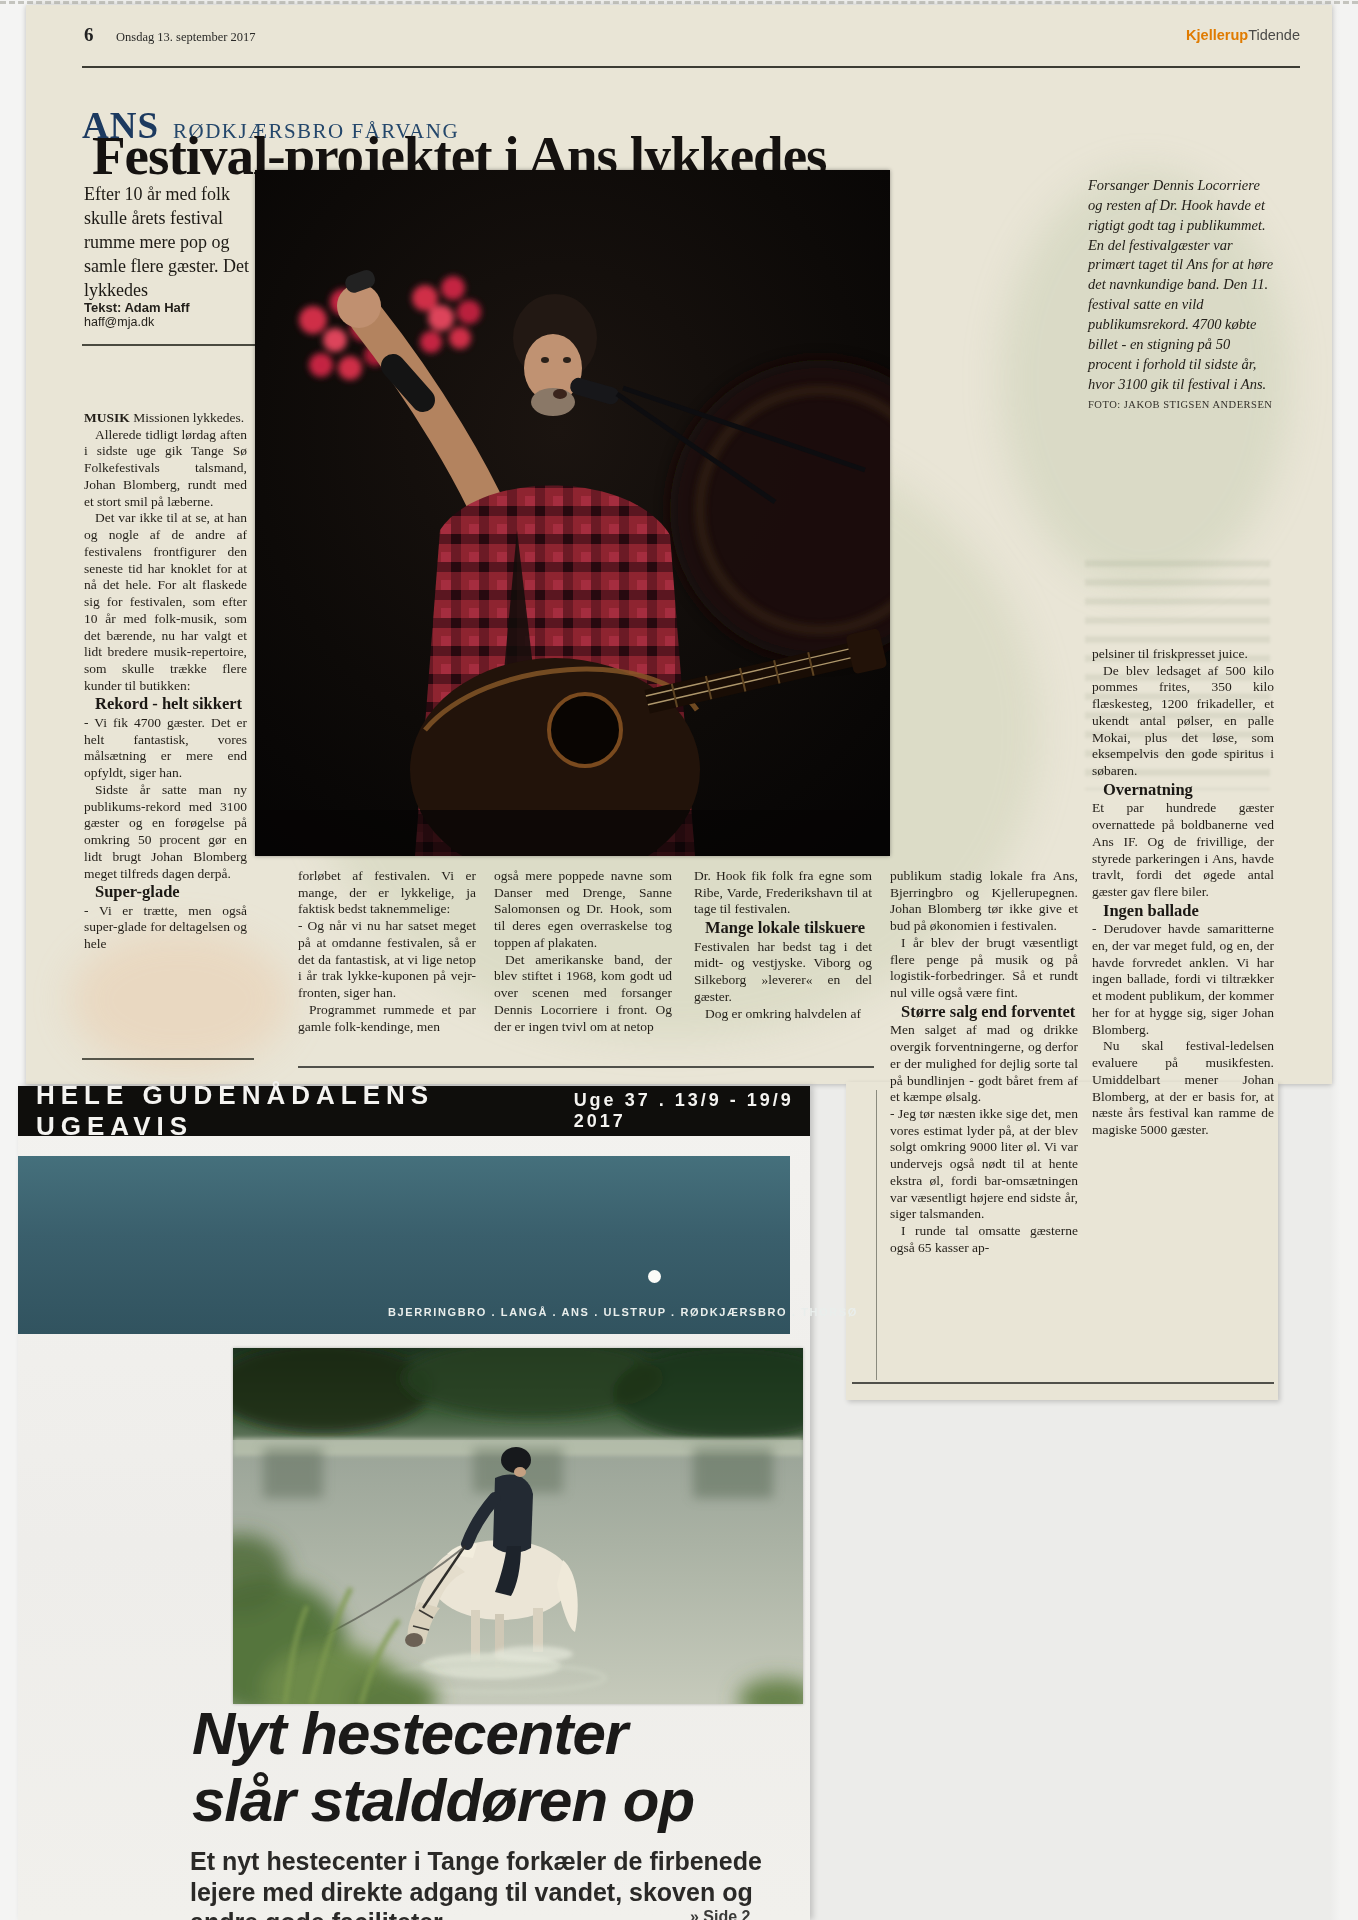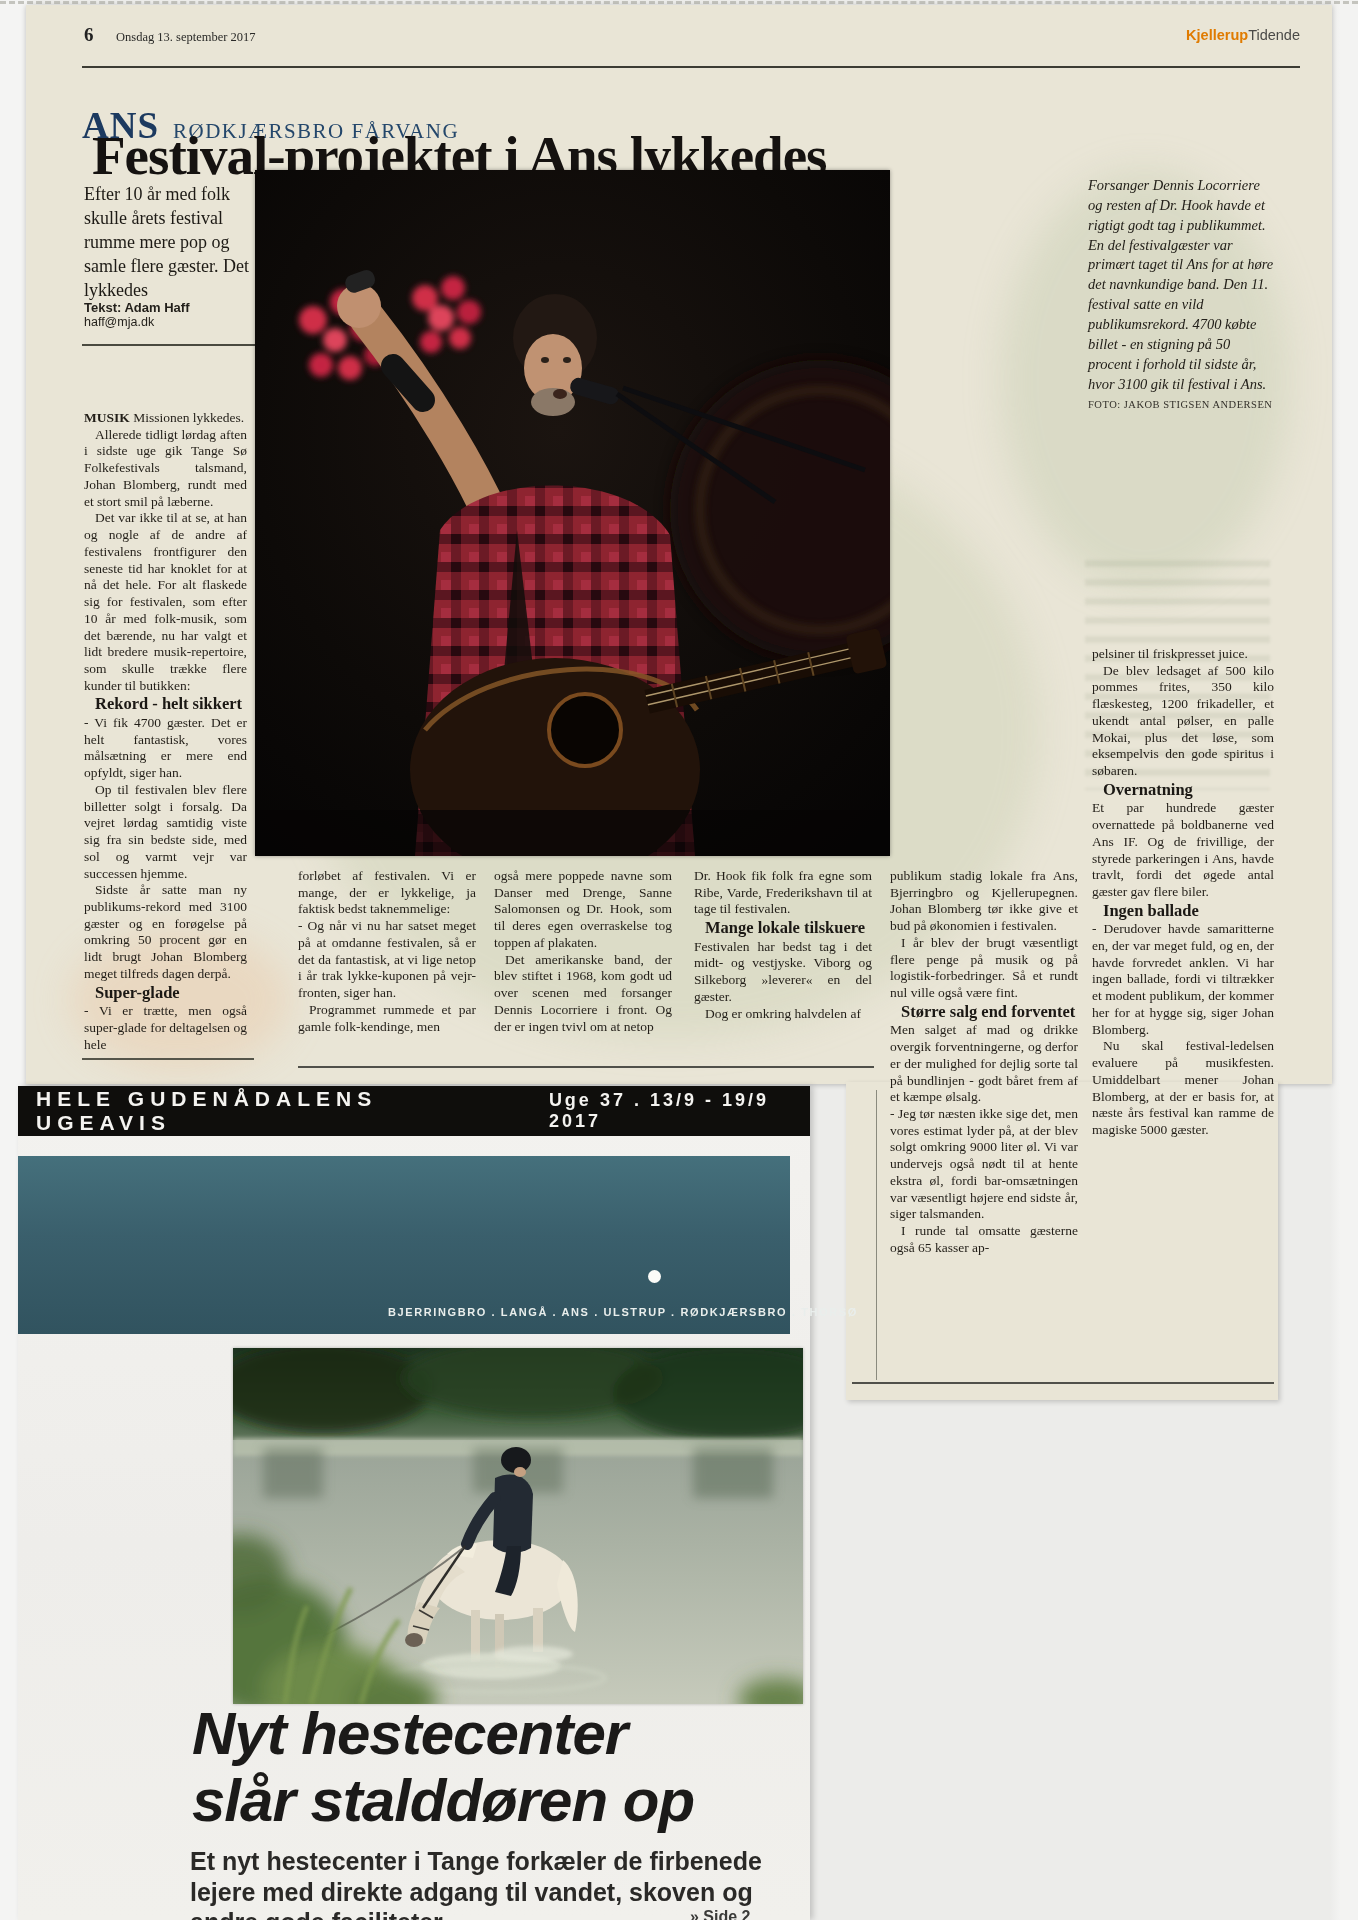--- a/index.html
+++ b/index.html
@@ -65,21 +65,21 @@
   .col6{position:absolute;left:1092px;top:646px;width:182px;}
   .cols-rule{position:absolute;left:298px;top:1066px;width:576px;height:2px;background:#50504a;}
   .vdiv{position:absolute;left:876px;top:1090px;width:1px;height:290px;background:#8a8a7e;}
   .bottom-rule{position:absolute;left:852px;top:1382px;width:422px;height:2px;background:#50504a;}
 
   
   .clip-paper{position:absolute;left:18px;top:1086px;width:792px;height:834px;
               background:linear-gradient(180deg,#f3f2ef, #eeedea 55%, #f1f0ec);box-shadow:3px 0 6px rgba(0,0,0,.18);}
   .clip-banner{position:absolute;left:18px;top:1086px;width:792px;height:50px;background:#0f0e0c;
                display:flex;align-items:center;font-family:"Liberation Sans",sans-serif;color:#f4f3f0;}
-  .clip-banner .bl{margin-left:18px;font-size:21px;font-weight:bold;letter-spacing:6px;}
+  .clip-banner .bl{margin-left:18px;font-size:26px;font-weight:bold;letter-spacing:6px;}
   .clip-banner .br{margin-left:58px;font-size:18px;font-weight:bold;letter-spacing:3px;}
   .teal-band{position:absolute;left:18px;top:1156px;width:772px;height:178px;
              background:linear-gradient(180deg,#45707c,#3a5f6c 45%,#31535f);}
   .logo{position:absolute;left:46px;top:1172px;font-family:"Liberation Sans",sans-serif;
         font-size:82px;font-weight:bold;letter-spacing:-2px;color:#fbfbf8;}
   .logo-dot{position:absolute;left:648px;top:1270px;width:13px;height:13px;border-radius:50%;background:#fbfbf8;}
   .towns{position:absolute;left:388px;top:1306px;font-family:"Liberation Sans",sans-serif;
          font-size:11px;font-weight:bold;letter-spacing:1.6px;color:#e9eeec;}
 
   .photo-horse{position:absolute;left:233px;top:1348px;width:570px;height:356px;background:#9aa296;
@@ -127,21 +127,20 @@
     <div class="mail">haff@mja.dk</div>
   </div>
   <div class="byline-rule"></div>
 
   <div class="col1 bodytext">
     <p class="noind"><b>MUSIK</b><span> Missionen lykkedes.</span></p>
     <p>Allerede tidligt lørdag aften i sidste uge gik Tange Sø Folkefestivals talsmand, Johan Blomberg, rundt med et stort smil på læberne.</p>
     <p>Det var ikke til at se, at han og nogle af de andre af festivalens frontfigurer den seneste tid har knoklet for at nå det hele. For alt flaskede sig for festivalen, som efter 10 år med folk-musik, som det bærende, nu har valgt et lidt bredere musik-repertoire, som skulle trække flere kunder til butikken:</p>
     <p class="subhead">Rekord - helt sikkert</p>
     <p class="noind">- Vi fik 4700 gæster. Det er helt fantastisk, vores målsætning er mere end opfyldt, siger han.</p>
-    <p>Op til festivalen blev flere billetter solgt i forsalg. Da vejret lørdag samtidig viste sig fra sin bedste side, med sol og varmt vejr var successen hjemme.</p>
     <p>Sidste år satte man ny publikums-rekord med 3100 gæster og en forøgelse på omkring 50 procent gør en lidt brugt Johan Blomberg meget tilfreds dagen derpå.</p>
     <p class="subhead">Super-glade</p>
     <p class="noind">- Vi er trætte, men også super-glade for deltagelsen og hele</p>
   </div>
   <div class="col1-rule"></div>
 
   <div class="photo-main">
     <svg viewBox="0 0 635 686" preserveAspectRatio="none">
       <defs>
         <radialGradient id="vig" cx="48%" cy="38%" r="80%">

